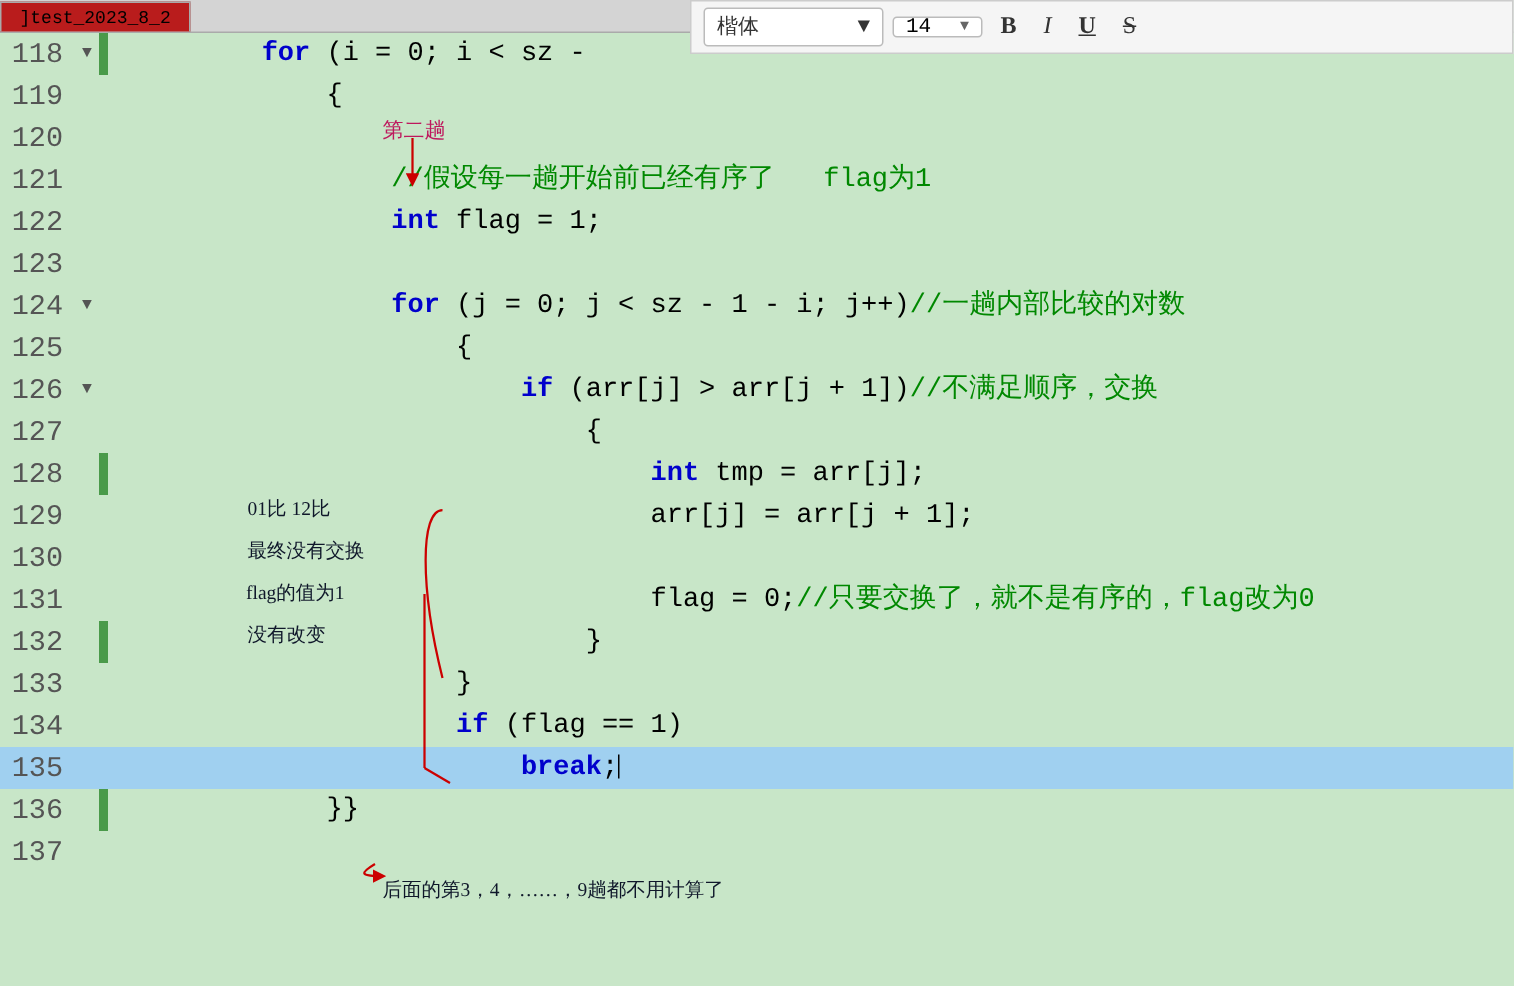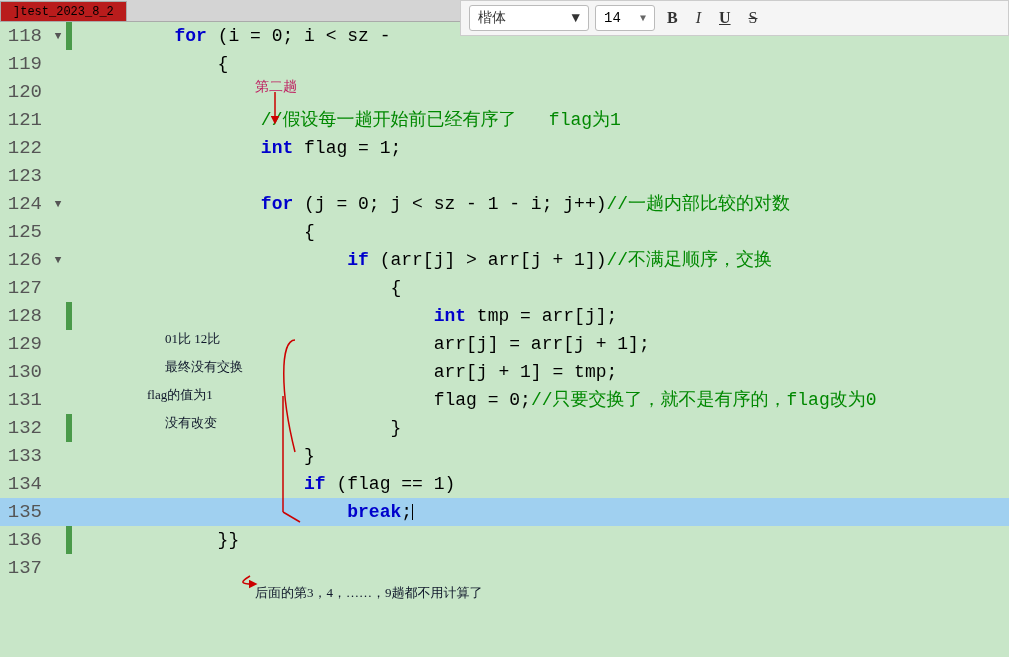--- a/index.html
+++ b/index.html
@@ -25,21 +25,21 @@
     }
     .font-select span { font-size: 14px; color: #333; }
     .font-size-select {
       display: flex;
       align-items: center;
       background: white;
       border: 1px solid #bbb;
       border-radius: 3px;
       padding: 2px 8px;
       width: 60px;
-      height: 26px;
+      height: 14px;
       cursor: pointer;
       justify-content: space-between;
     }
     .toolbar-btn {
       font-size: 16px;
       font-weight: bold;
       cursor: pointer;
       padding: 2px 6px;
       color: #333;
       background: none;
@@ -300,21 +300,20 @@
       <span class="line-number">129</span>
       <span class="fold-indicator"></span>
       <div style="width:6px;background:transparent;height:28px;min-width:6px;"></div>
       <span class="code-content">                                arr[j] = arr[j + 1];</span>
     </div>
 
     <div class="code-line">
       <span class="line-number">130</span>
       <span class="fold-indicator"></span>
       <div style="width:6px;background:transparent;height:28px;min-width:6px;"></div>
-      <span class="code-content">                                arr[j + 1] = tmp;</span>
     </div>
 
     <div class="code-line">
       <span class="line-number">131</span>
       <span class="fold-indicator"></span>
       <div style="width:6px;background:transparent;height:28px;min-width:6px;"></div>
       <span class="code-content">                                flag = 0;<span class="comment">//只要交换了，就不是有序的，flag改为0</span></span>
     </div>
 
     <div class="code-line">
@@ -358,21 +357,21 @@
       <div style="width:6px;background:transparent;height:28px;min-width:6px;"></div>
       <span class="code-content"></span>
     </div>
 
     <div class="red-text" style="top:56px; left:255px; color:#be185d; font-size:14px;">第二趟</div>
 
     <div class="red-text" style="top:308px; left:165px;">01比  12比</div>
 
     <div class="red-text" style="top:336px; left:165px;">最终没有交换</div>
 
-    <div class="red-text" style="top:364px; left:147px;">flag的值为1</div>
+    <div class="red-text" style="top:364px; left:164px;">flag的值为1</div>
 
     <div class="red-text" style="top:392px; left:165px;">没有改变</div>
 
     <div class="red-text" style="top:562px; left:255px;">后面的第3，4，……，9趟都不用计算了</div>
 
     <svg class="svg-overlay">
 
       <line x1="275" y1="70" x2="275" y2="98" stroke="#cc0000" stroke-width="1.5" marker-end="url(#arrow)"></line>
 
       <path d="M 295 318 C 280 318, 280 370, 295 430" stroke="#cc0000" stroke-width="1.5" fill="none"></path>

